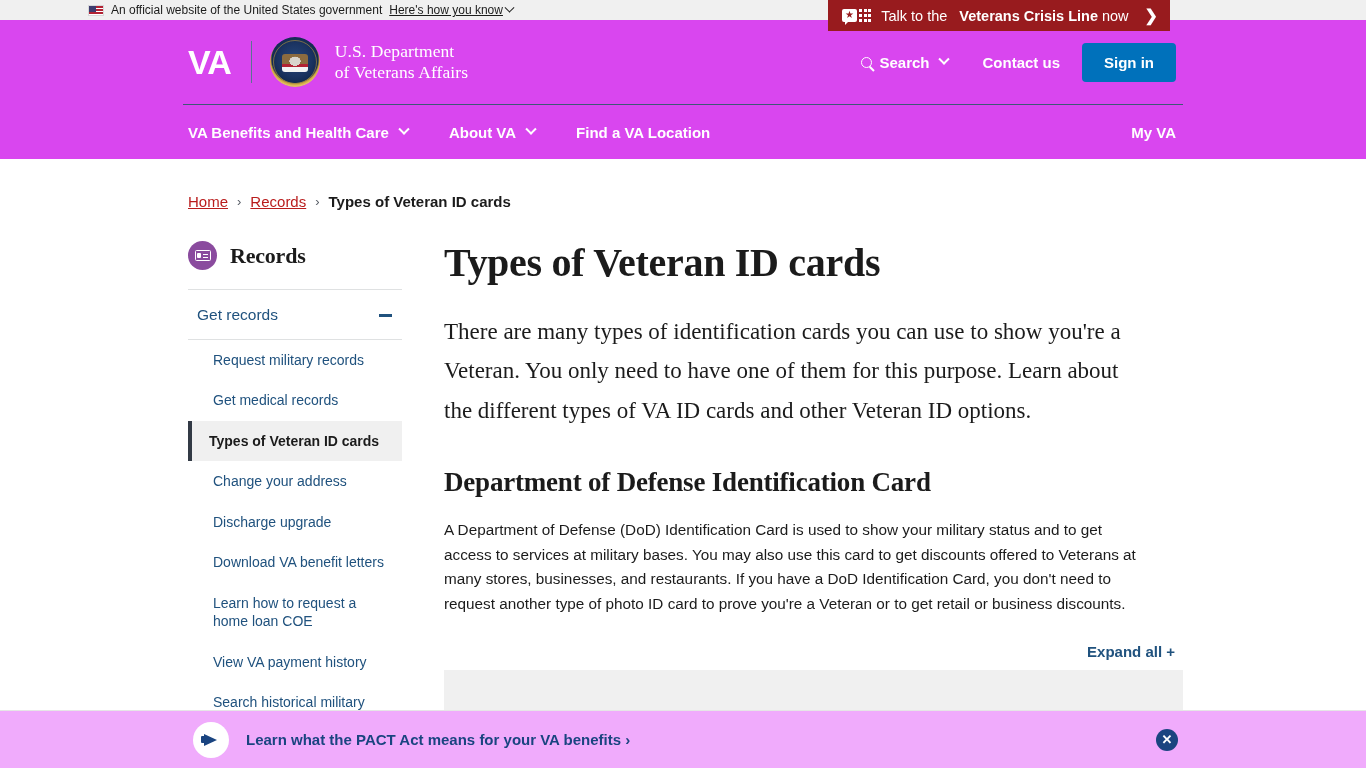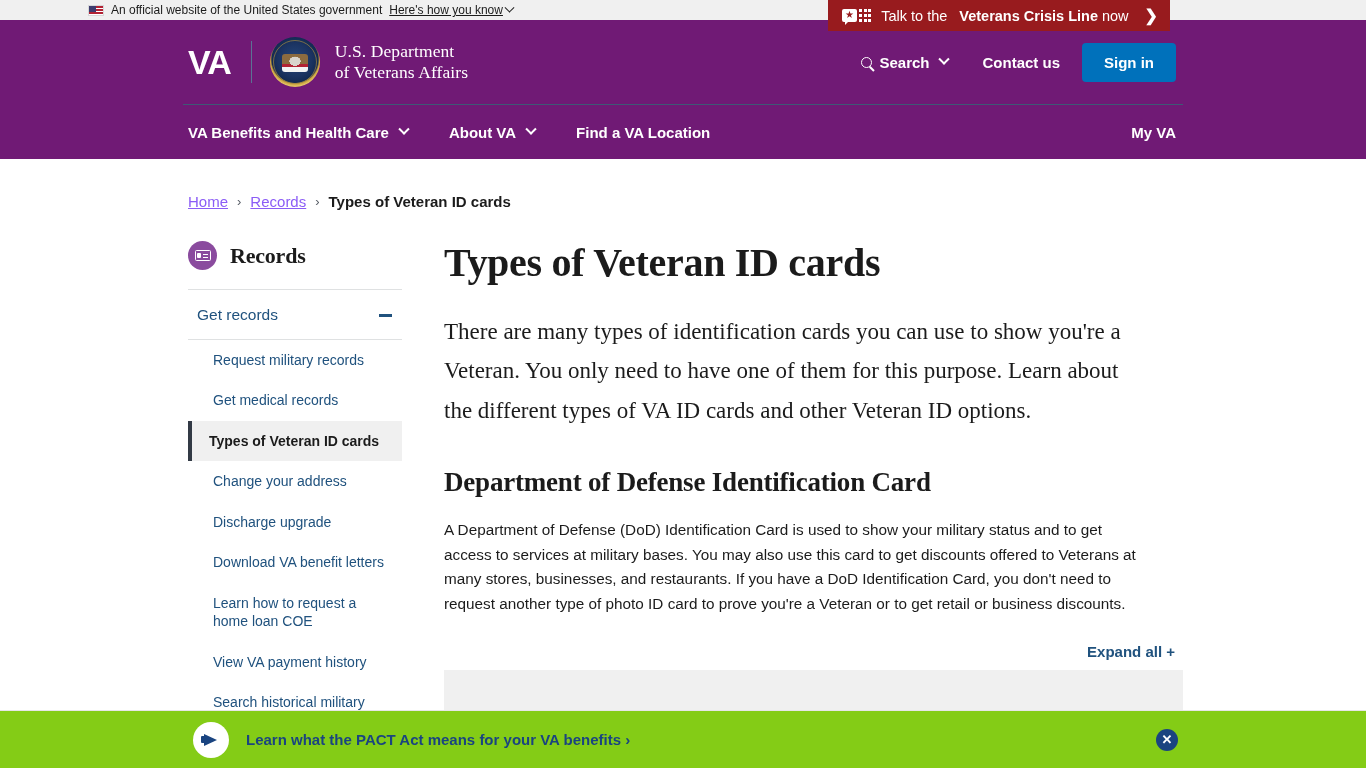--- a/index.html
+++ b/index.html
@@ -120,21 +120,21 @@
   .crisis-text { white-space: nowrap; }
   .crisis-arrow {
     font-size: 16px;
     font-weight: bold;
     margin-left: 6px;
     line-height: 1;
   }
 
   
   .va-header {
-    background: #701a75;
+    background: #d946ef;
     color: #ffffff;
     position: relative;
   }
   .header-inner {
     width: 1000px;
     margin: 0 auto;
     padding-left: 0;
   }
   .header-top {
     display: flex;
@@ -293,21 +293,21 @@
   }
   .breadcrumb {
     display: flex;
     align-items: center;
     gap: 9px;
     font-size: 15px;
     padding: 34px 0 0 0;
     color: #1b1b1b;
   }
   .bc-link {
-    color: #8b5cf6;
+    color: #b91c1c;
     text-decoration: underline;
     cursor: pointer;
   }
   .bc-sep { color: #565c65; font-size: 13px; }
   .bc-current { font-weight: bold; color: #1b1b1b; }
 
   .content-row {
     display: flex;
     align-items: flex-start;
     margin-top: 31px;
@@ -453,21 +453,21 @@
     background: #f0f0f0;
     border-top: 1px solid #ffffff;
     height: 60px;
   }
 
   
   .promo-bar {
     position: absolute;
     left: 0; right: 0; bottom: 0;
     height: 58px;
-    background: #84cc16;
+    background: #f0abfc;
     display: flex;
     align-items: center;
     z-index: 10;
     border-top: 1px solid #e6e6e6;
   }
   .promo-inner {
     width: 1000px;
     margin: 0 auto;
     display: flex;
     align-items: center;

